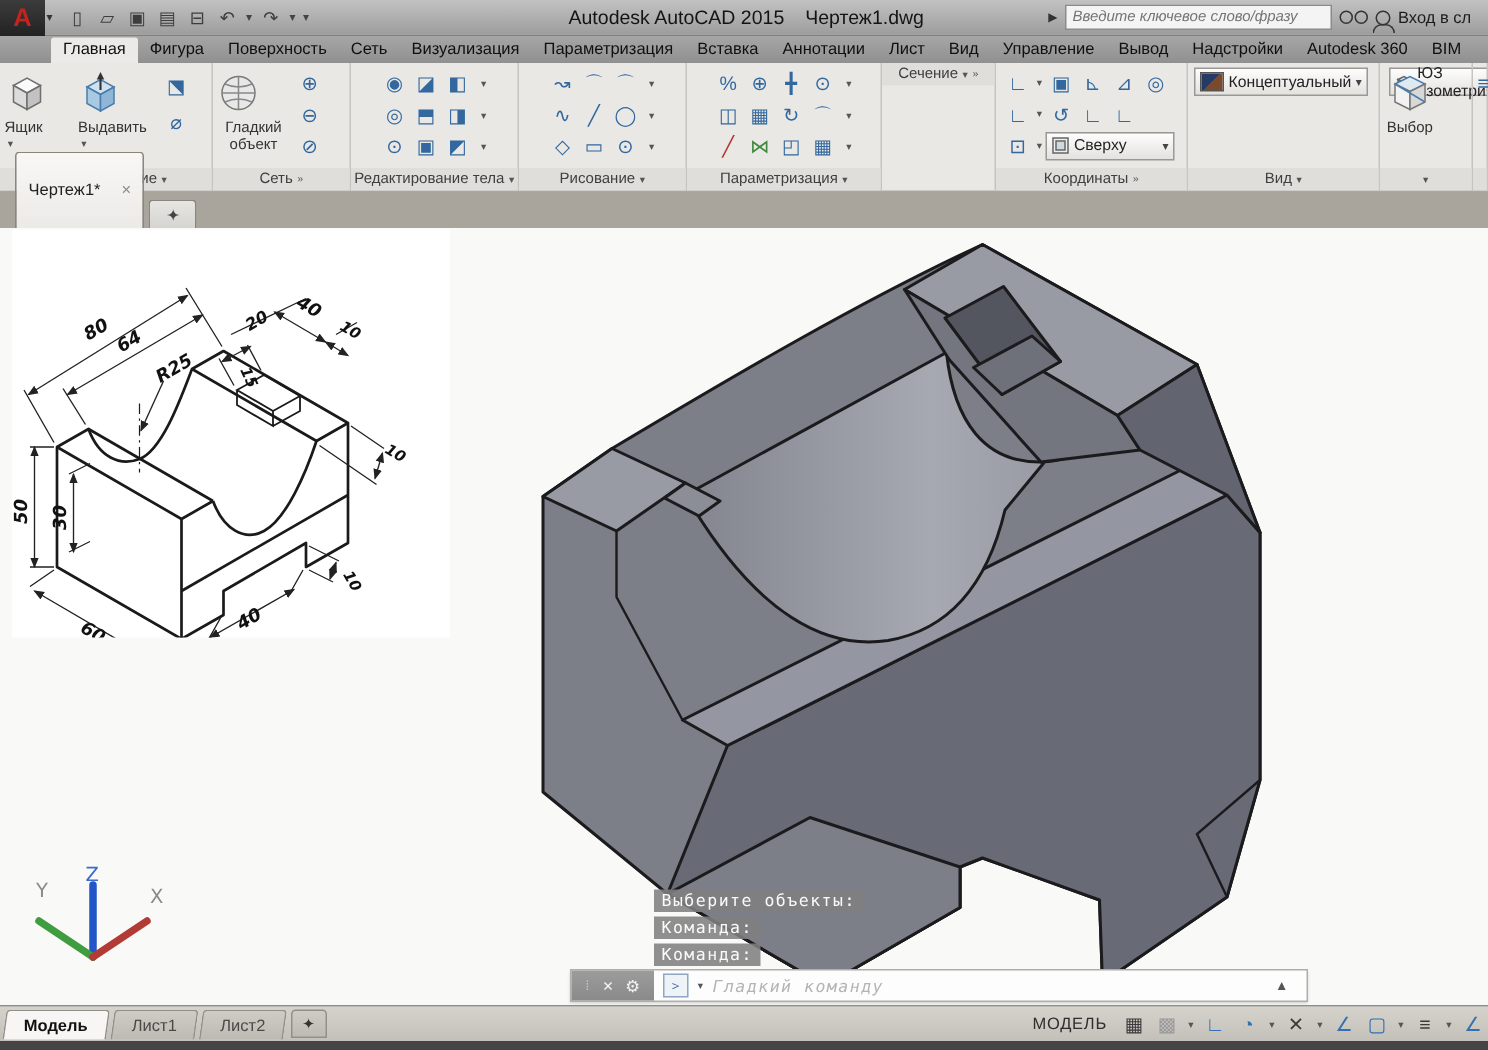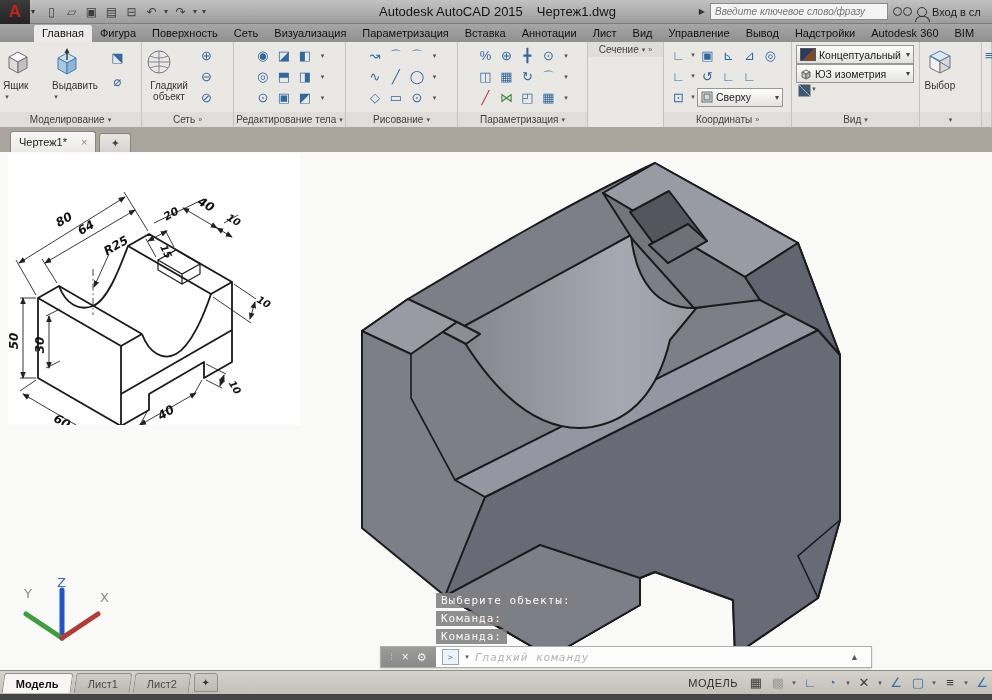--- a/index.html
+++ b/index.html
@@ -45,21 +45,21 @@
   .icongrid{display:grid;grid-auto-flow:column;grid-template-rows:repeat(3,21px);align-items:center;}
   .irow{display:flex;align-items:center;}
   .ribdrop{display:flex;align-items:center;gap:3px;height:19px;background:linear-gradient(#fdfdfd,#e3e2df);
      border:1px solid #9a9894;font-size:10.5px;color:#222;padding:0 3px;box-sizing:border-box;}
   .ribdrop .dd{margin-left:auto;font-size:8px;color:#444;}
   .swatch{width:14px;height:11px;background:linear-gradient(135deg,#273a63 50%,#7a4a2b 50%);border:1px solid #555;}
   .cubemini{width:12px;height:12px;}
   
   #filetabs{position:absolute;left:0;top:128px;width:992px;height:24px;background:#a9a59d;display:flex;align-items:flex-end;padding-left:10px;box-sizing:border-box;}
   .ftab{height:20px;background:linear-gradient(#f8f7f5,#eceae7);border:1px solid #8a867e;border-bottom:none;border-radius:3px 3px 0 0;
-     display:flex;align-items:center;font-size:11px;color:#222;padding:0 8px;gap:14px;}
+     display:flex;align-items:center;font-size:11px;color:#222;padding:15px 8px;gap:14px;}
   .ftab .x{color:#8a8a8a;font-size:11px;}
   .fplus{height:18px;width:30px;background:linear-gradient(#e8e6e3,#d6d4d0);border:1px solid #8a867e;border-bottom:none;border-radius:3px 3px 0 0;
      margin-left:3px;display:flex;align-items:center;justify-content:center;font-size:11px;color:#444;}
   
   #viewport{position:absolute;left:0;top:152px;width:992px;height:518px;background:#f9f9f8;overflow:hidden;}
   #drw{position:absolute;left:8px;top:1px;background:#fff;}
   #model{position:absolute;left:0;top:0;}
   #ucs{position:absolute;left:14px;top:424px;}
   #cmdhistory{position:absolute;left:436px;top:441px;font-family:"DejaVu Sans Mono",monospace;font-size:11px;color:#fafafa;}
   #cmdhistory div{background:rgba(128,128,128,.88);padding:1px 5px;margin-bottom:3px;width:fit-content;letter-spacing:1px;}
@@ -326,21 +326,21 @@
           </div>
         </div>
       </div>
       <div class="plabel">
           <span>Координаты</span>
           <span class="dd">»</span>
         </div>
     </div>
 
     <div class="panel" style="width:128px">
-      <div style="padding:3px 4px 0;display:flex;flex-direction:column;gap:0;flex:1">
+      <div style="padding:3px 4px 0;display:flex;flex-direction:row;gap:14px;flex:1">
         <div class="ribdrop" style="width:118px">
           <span class="swatch"></span>
           <span>Концептуальный</span>
           <span class="dd">▾</span>
         </div>
         <div class="ribdrop" style="width:118px">
           <span class="cubemini"><svg width="12" height="12" viewBox="0 0 12 12">
                 <polygon points="2,4 6,2 10,4 6,6" fill="#e8e8e8" stroke="#666"></polygon>
                 <polygon points="2,4 6,6 6,11 2,9" fill="#c6c6c6" stroke="#666"></polygon>
                 <polygon points="6,6 10,4 10,9 6,11" fill="#aeaeae" stroke="#666"></polygon>

